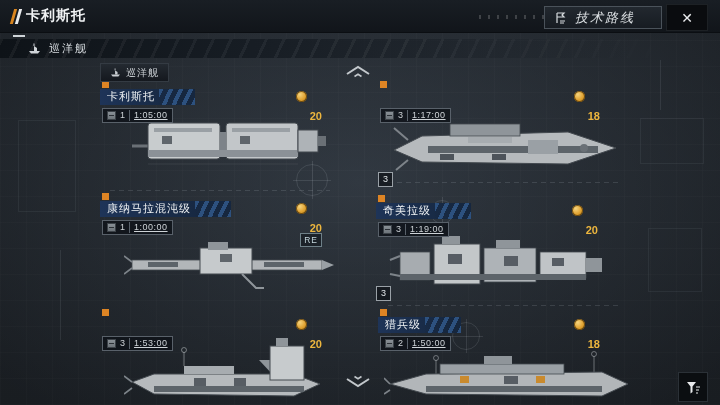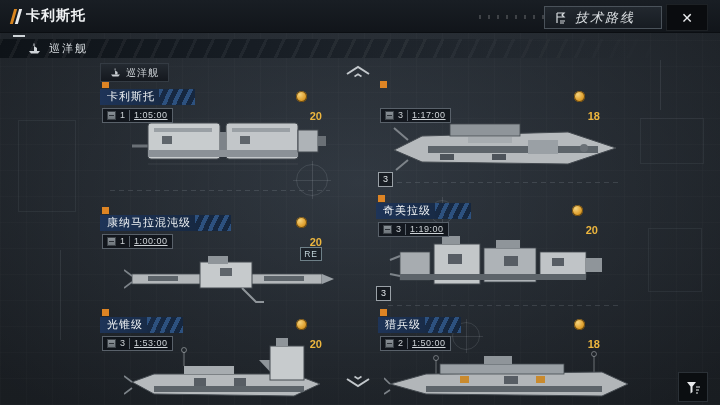--- a/index.html
+++ b/index.html
@@ -228,21 +228,21 @@
       <rect x="40" y="36" width="170" height="7" fill="#5d646a"></rect>
       <rect x="80" y="27" width="44" height="6" fill="#a7acb0"></rect>
       <rect x="140" y="30" width="30" height="14" fill="#9aa0a5"></rect>
       <path d="M20 30 L6 18 M20 50 L8 60" stroke="#7d8389" stroke-width="2"></path>
       <rect x="52" y="44" width="14" height="6" fill="#4d535a"></rect>
       <rect x="104" y="44" width="14" height="6" fill="#4d535a"></rect>
       <circle cx="196" cy="38" r="4" fill="#6a7076"></circle>
     </svg>
   </div>
 
-  <div class="card" style="left:100px;top:210px;">
+  <div class="card" style="left:100px;top:196px;">
     <div class="corner"></div>
     <div class="head">
       <span class="banner">
         <span class="name">康纳马拉混沌级</span>
         <span class="stripes"></span>
       </span>
       <span class="cost">
         <span class="coin"></span>
         <span class="num">20</span>
       </span>
@@ -302,24 +302,20 @@
       <rect x="62" y="32" width="14" height="10" fill="#575d64"></rect>
       <rect x="118" y="34" width="14" height="10" fill="#575d64"></rect>
       <rect x="166" y="36" width="12" height="8" fill="#575d64"></rect>
       <path d="M4 38 L14 34 M4 52 L14 54" stroke="#7d8389" stroke-width="2"></path>
     </svg>
   </div>
 
   <div class="card" style="left:100px;top:312px;">
     <div class="corner"></div>
     <div class="head">
-      <span class="banner">
-        <span class="name">光锥级</span>
-        <span class="stripes"></span>
-      </span>
       <span class="cost">
         <span class="coin"></span>
         <span class="num">20</span>
       </span>
     </div>
     <div class="sub">
       <span class="build-badge">
         <span class="build-icon"></span>
         <span class="build-count">3</span>
         <span class="build-time">1:53:00</span>

